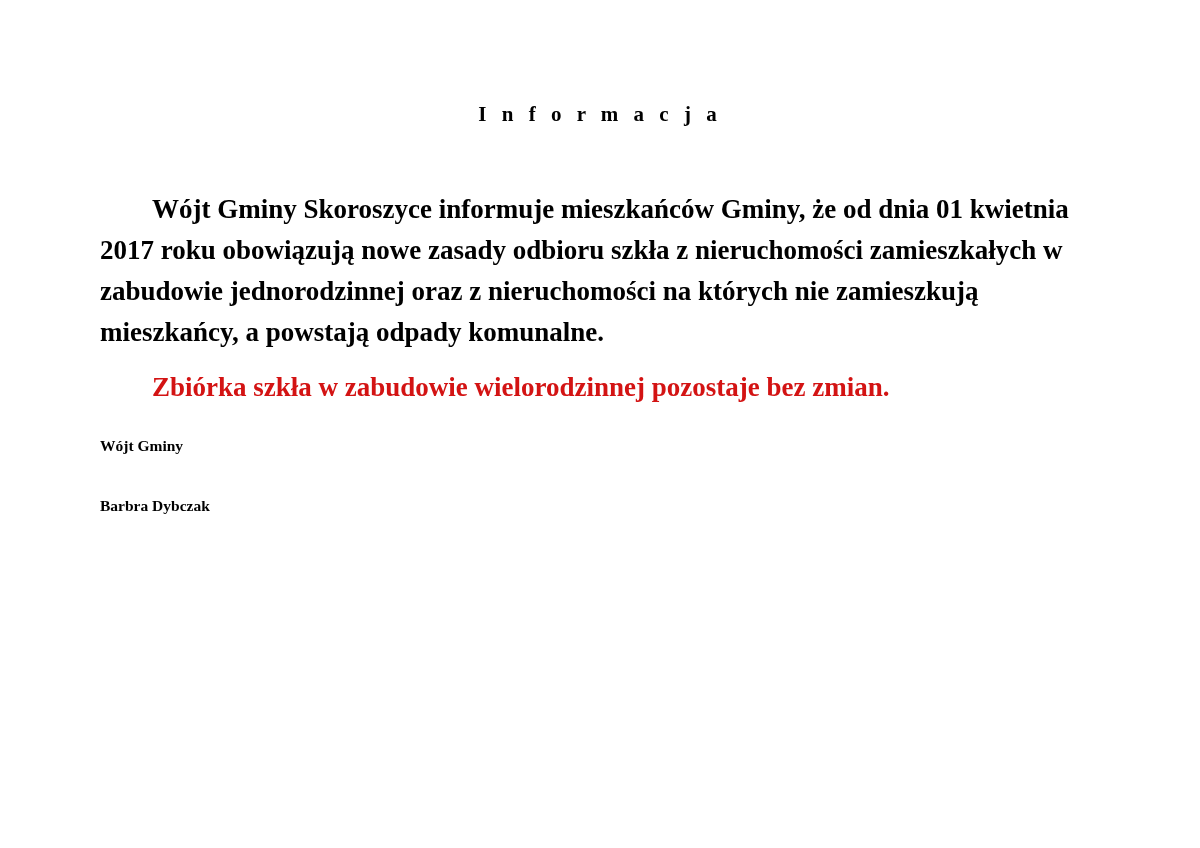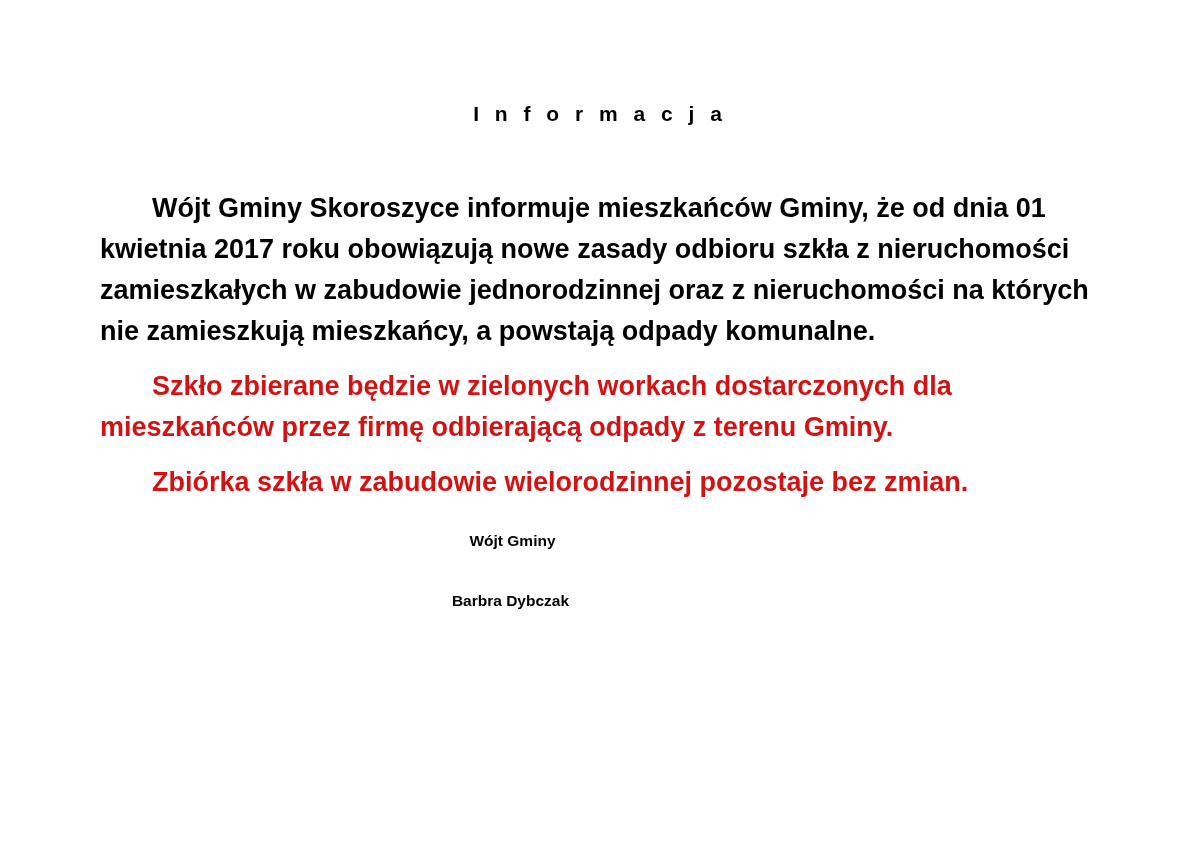--- a/index.html
+++ b/index.html
@@ -13,20 +13,21 @@
     font-family: "Liberation Sans", sans-serif;
     color: #000000;
     overflow: hidden;
   }
   .page {
     position: relative;
     width: 1200px;
     height: 848px;
     box-sizing: border-box;
     padding: 0;
+    font-family: Liberation Serif, serif;
   }
   .doc-title {
     text-align: center;
     font-weight: bold;
     font-size: 21px;
     letter-spacing: 5px;
     margin: 0;
     padding-top: 102px;
   }
   .body-block {
@@ -40,21 +41,21 @@
     margin: 0 0 14px 0;
     text-indent: 52px;
     color: #000000;
   }
   p.para.red {
     color: #d31313;
   }
   .sig-block {
     margin-top: 26px;
     padding-right: 175px;
-    text-align: center;
+    text-align: left;
   }
   .sig-line {
     font-size: 15.5px;
     font-weight: bold;
     line-height: 1.5;
     margin: 0;
   }
   .sig-line.name {
     margin-top: 37px;
     padding-right: 4px;
@@ -65,21 +66,20 @@
 
 <div class="page">
 
   <h1 class="doc-title">I n f o r m a c j a</h1>
 
   <div class="body-block">
 
     <p class="para">Wójt Gminy Skoroszyce informuje mieszkańców Gminy, że od dnia  01 kwietnia 2017 roku obowiązują  nowe zasady  odbioru szkła z nieruchomości zamieszkałych w zabudowie jednorodzinnej oraz z nieruchomości  na których nie zamieszkują mieszkańcy, a powstają odpady komunalne.</p>
 
 
-    <p class="para red">Szkło zbierane będzie w zielonych workach dostarczonych dla mieszkańców przez firmę odbierającą odpady z terenu Gminy.</p>
 
 
     <p class="para red">Zbiórka szkła w zabudowie wielorodzinnej pozostaje bez  zmian.</p>
 
     <div class="sig-block">
       <p class="sig-line">Wójt Gminy</p>
       <p class="sig-line name">Barbra Dybczak</p>
     </div>
 
   </div>

